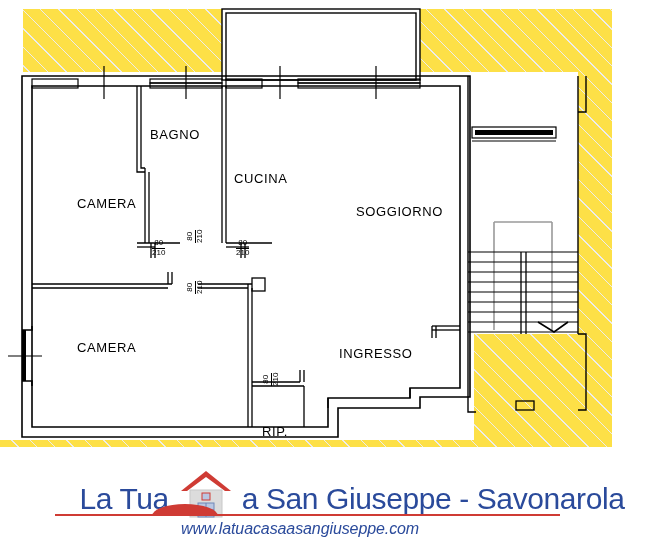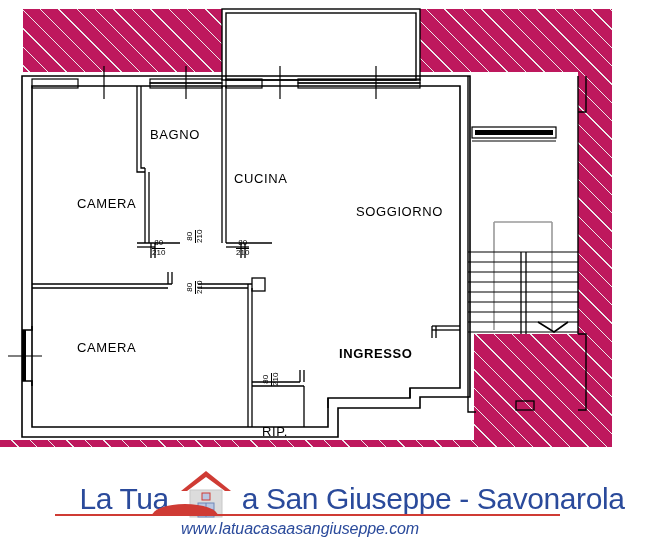--- a/index.html
+++ b/index.html
@@ -8,21 +8,21 @@
     padding: 0;
     background: #ffffff;
   }
   body {
     font-family: "Liberation Sans", sans-serif;
   }
   #page {
     position: relative;
     width: 656px;
     height: 550px;
-    background: #be185d;
+    background: #fde047;
     overflow: hidden;
   }
 
   
   #hatch-layer {
     position: absolute;
     left: 0; top: 0;
     width: 656px; height: 466px;
     background-image: repeating-linear-gradient(
         45deg,
@@ -293,21 +293,21 @@
   <div class="room-label" style="left:150px; top:127px;">BAGNO</div>
 
   <div class="room-label" style="left:234px; top:155px;margin-top:16px;">CUCINA</div>
 
   <div class="room-label" style="left:77px; top:196px;">CAMERA</div>
 
   <div class="room-label" style="left:356px; top:204px;">SOGGIORNO</div>
 
   <div class="room-label" style="left:77px; top:340px;">CAMERA</div>
 
-  <div class="room-label" style="left:339px; top:346px;font-weight:bold;">INGRESSO</div>
+  <div class="room-label" style="left:339px; top:346px;">INGRESSO</div>
 
   <div class="room-label" style="left:262px; top:424px;">RIP.</div>
 
   <div class="dim horiz" style="left:152px; top:239px;">
     <div class="top"><span>80</span></div>
     <div><span>210</span></div>
   </div>
 
   <div class="dim horiz" style="left:236px; top:239px;">
     <div class="top"><span>80</span></div>

